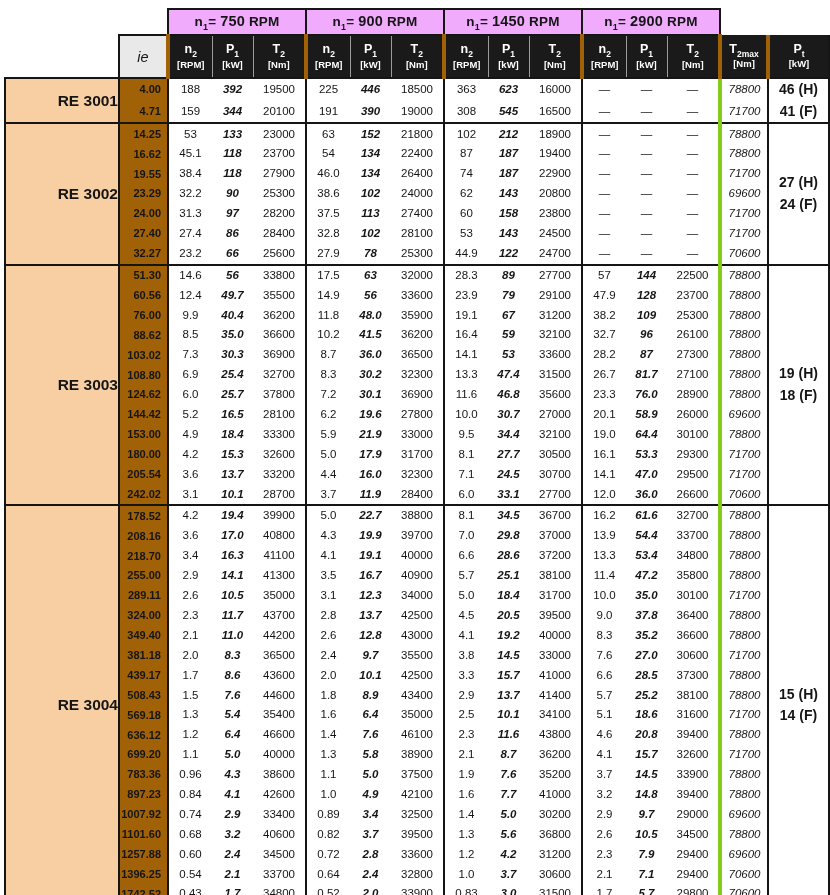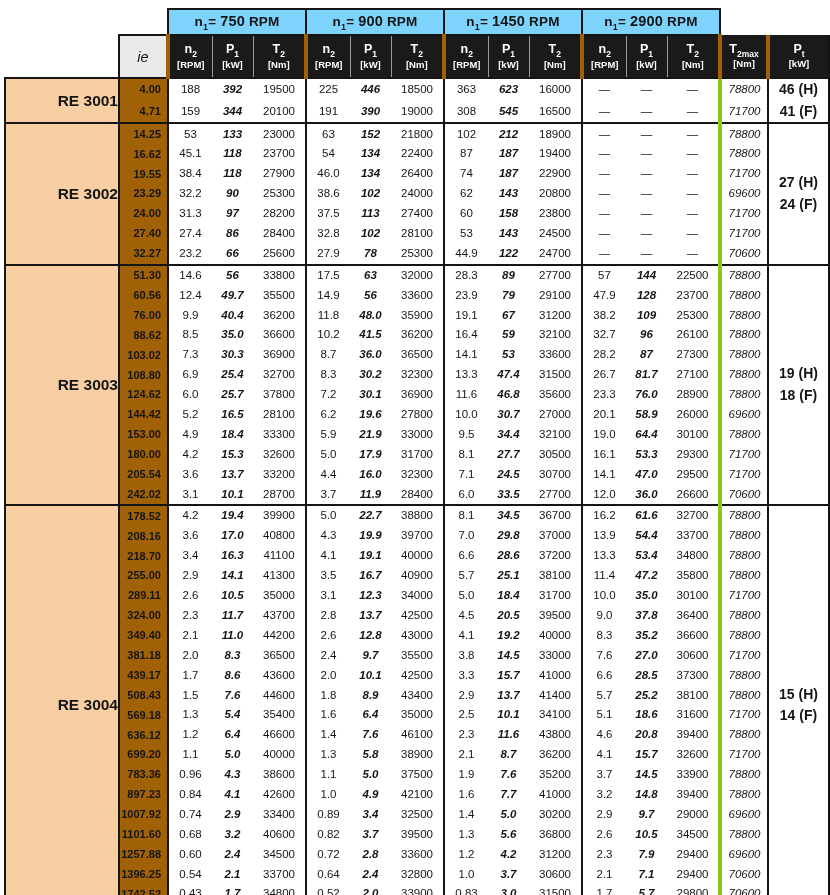--- a/index.html
+++ b/index.html
@@ -3,21 +3,21 @@
 <meta charset="utf-8">
 <style>
   html,body{margin:0;padding:0;width:830px;height:895px;background:#ffffff;overflow:hidden;
     font-family:"Liberation Sans", sans-serif;color:#151515;}
   .sheet{position:absolute;left:4px;top:8px;}
   table{border-collapse:collapse;table-layout:fixed;}
   th,td{padding:0;margin:0;}
 
   
   th.blank{background:#ffffff;border:none;}
-  th.banner{height:24px;background:#7dd3fc;border:2px solid #151515;
+  th.banner{height:24px;background:#f0abfc;border:2px solid #151515;
     font-size:13.5px;font-weight:600;letter-spacing:.2px;}
   th.banner b{font-weight:800;font-size:14.5px;}
   th.banner sub{font-size:9px;}
 
   
   th.bh{height:41px;background:#1a1a1a;color:#ffffff;font-weight:700;font-size:12.5px;
     line-height:1.15;border-bottom:2px solid #151515;vertical-align:middle;}
   th.bh sub{font-size:8.5px;}
   th.bh .unit{display:block;font-size:9.5px;font-weight:700;}
   th.bh.sep{border-left:1px solid #9b9b9b;}
@@ -429,21 +429,21 @@
         </tr>
         <tr>
           <td class="ie">242.02</td>
           <td class="gs">3.1</td>
           <td class="p1">10.1</td>
           <td class="">28700</td>
           <td class="gs">3.7</td>
           <td class="p1">11.9</td>
           <td class="">28400</td>
           <td class="gs">6.0</td>
-          <td class="p1">33.5</td>
+          <td class="p1">33.1</td>
           <td class="">27700</td>
           <td class="gs">12.0</td>
           <td class="p1">36.0</td>
           <td class="">26600</td>
           <td class="t2max">70600</td>
         </tr>
         <tr class="gtop">
           <td class="model bend" rowspan="20">RE 3004</td>
           <td class="ie">178.52</td>
           <td class="gs">4.2</td>

